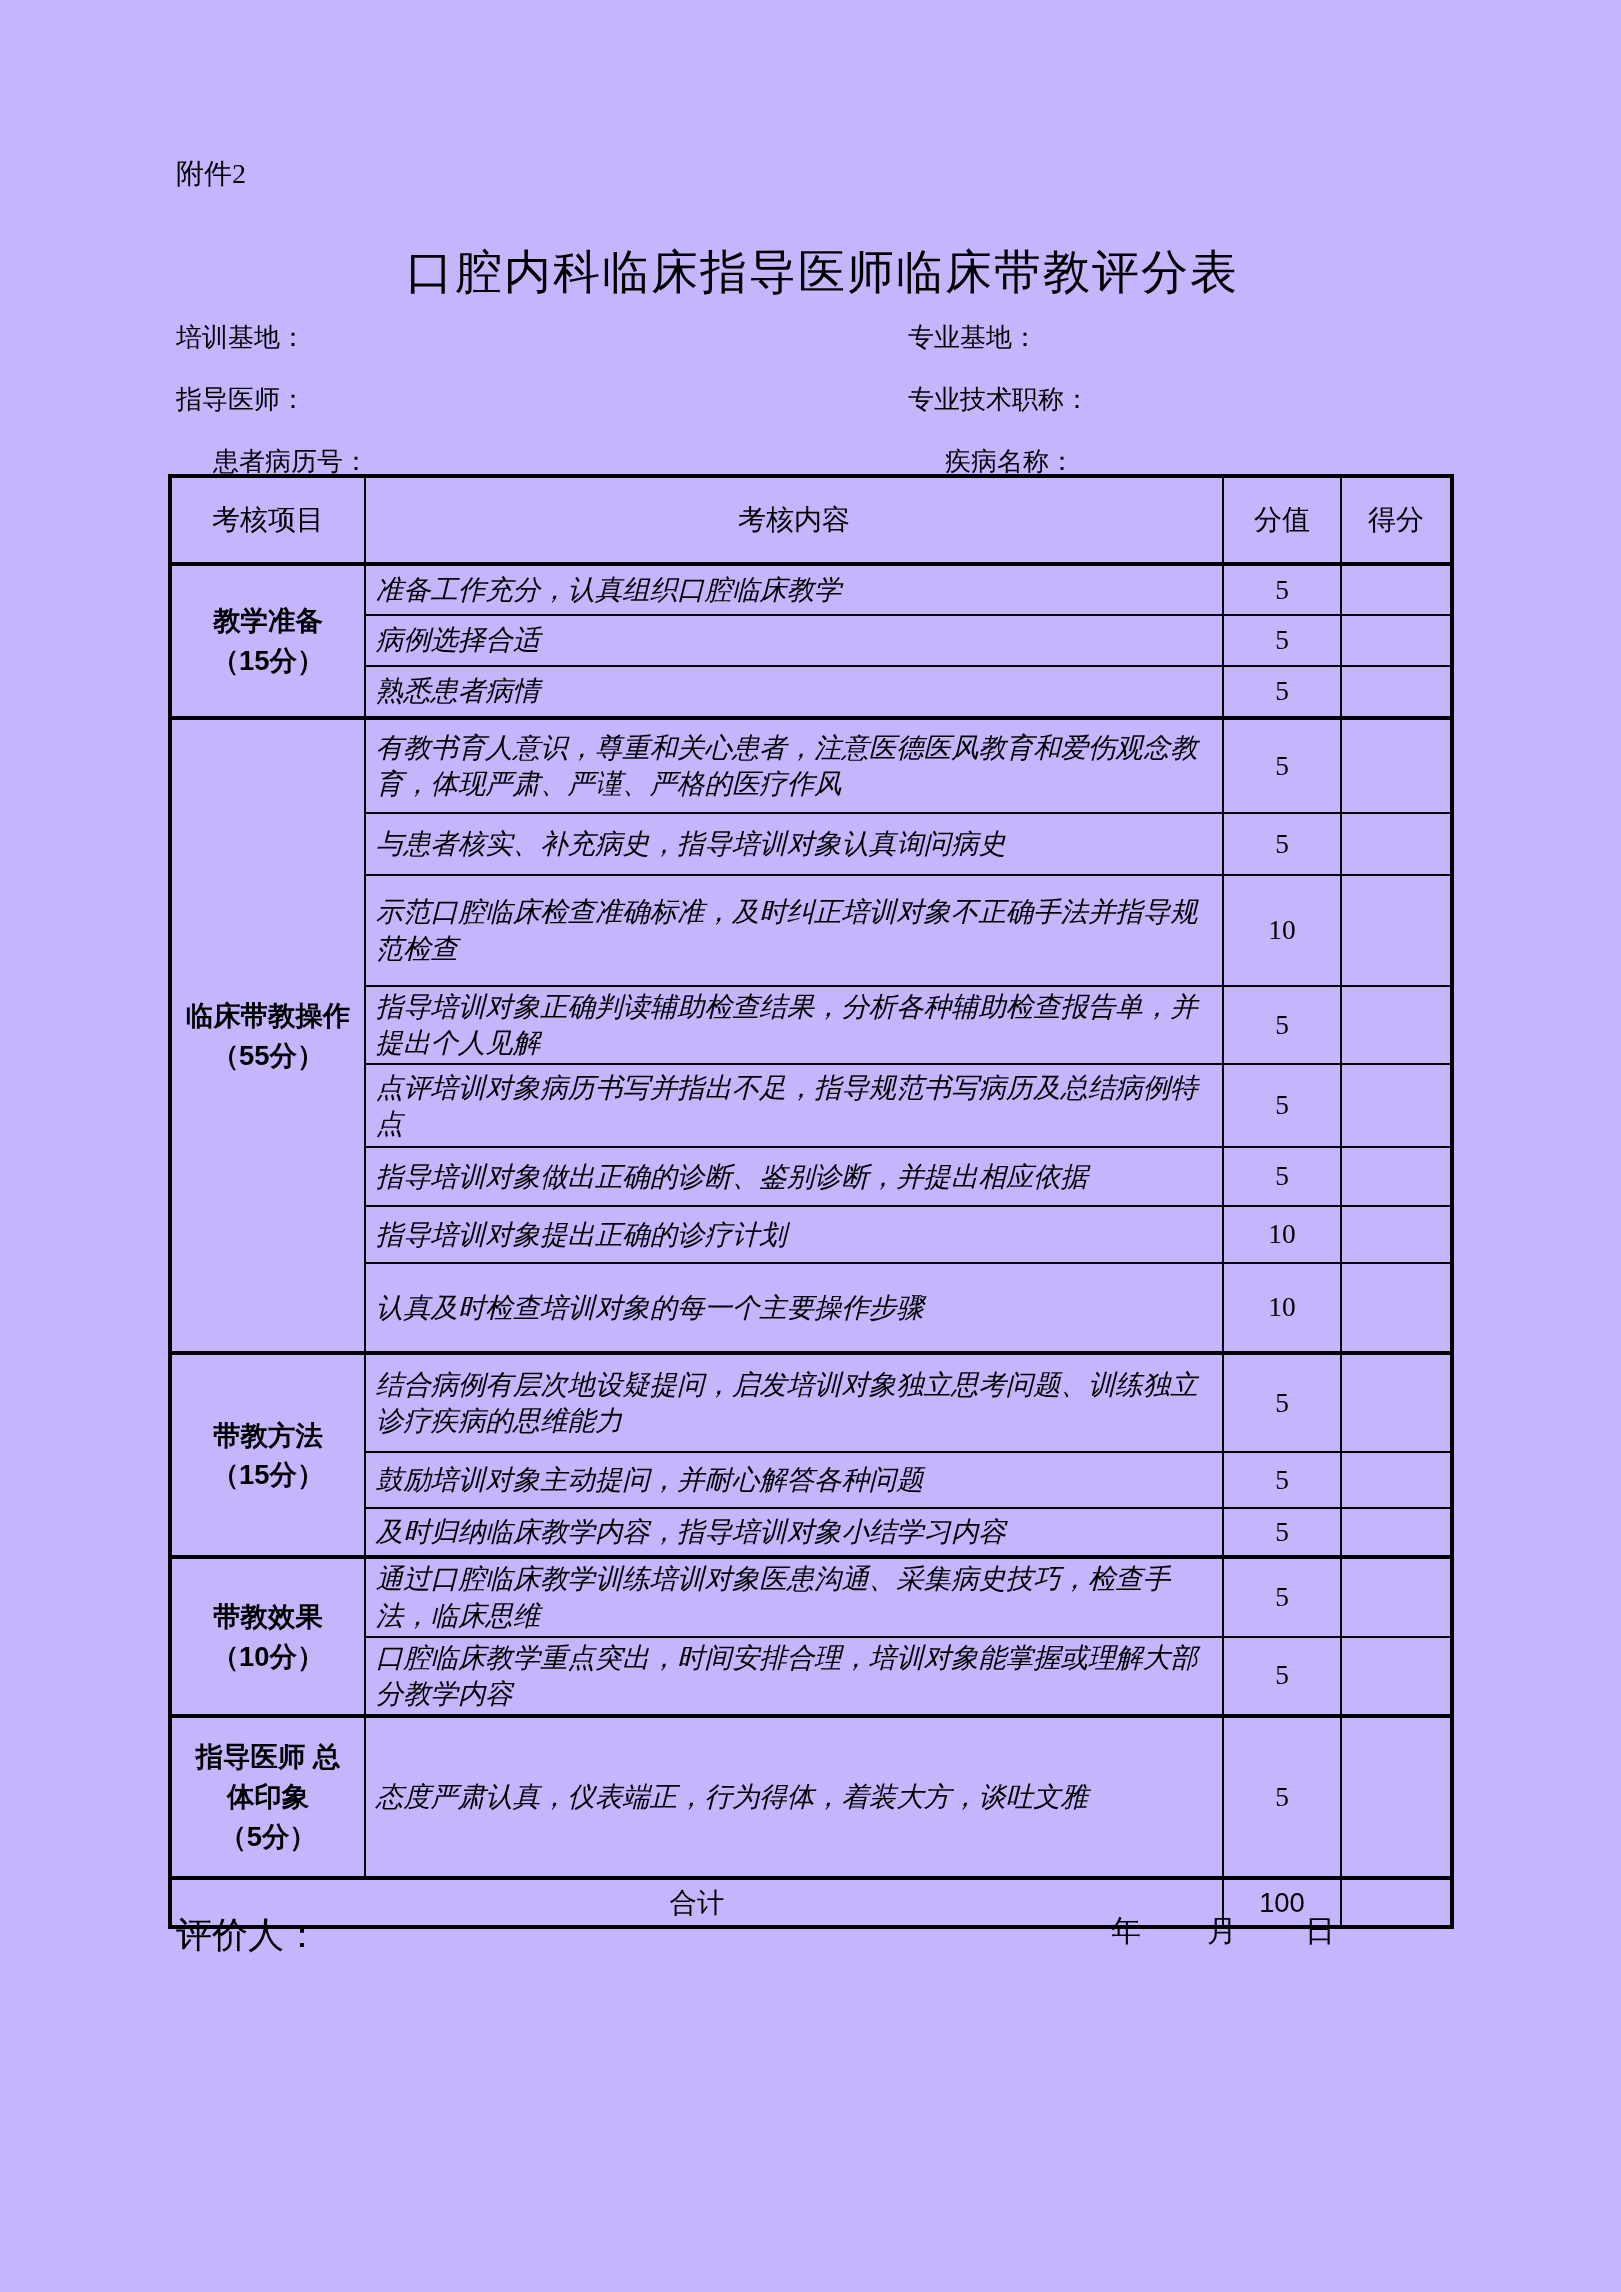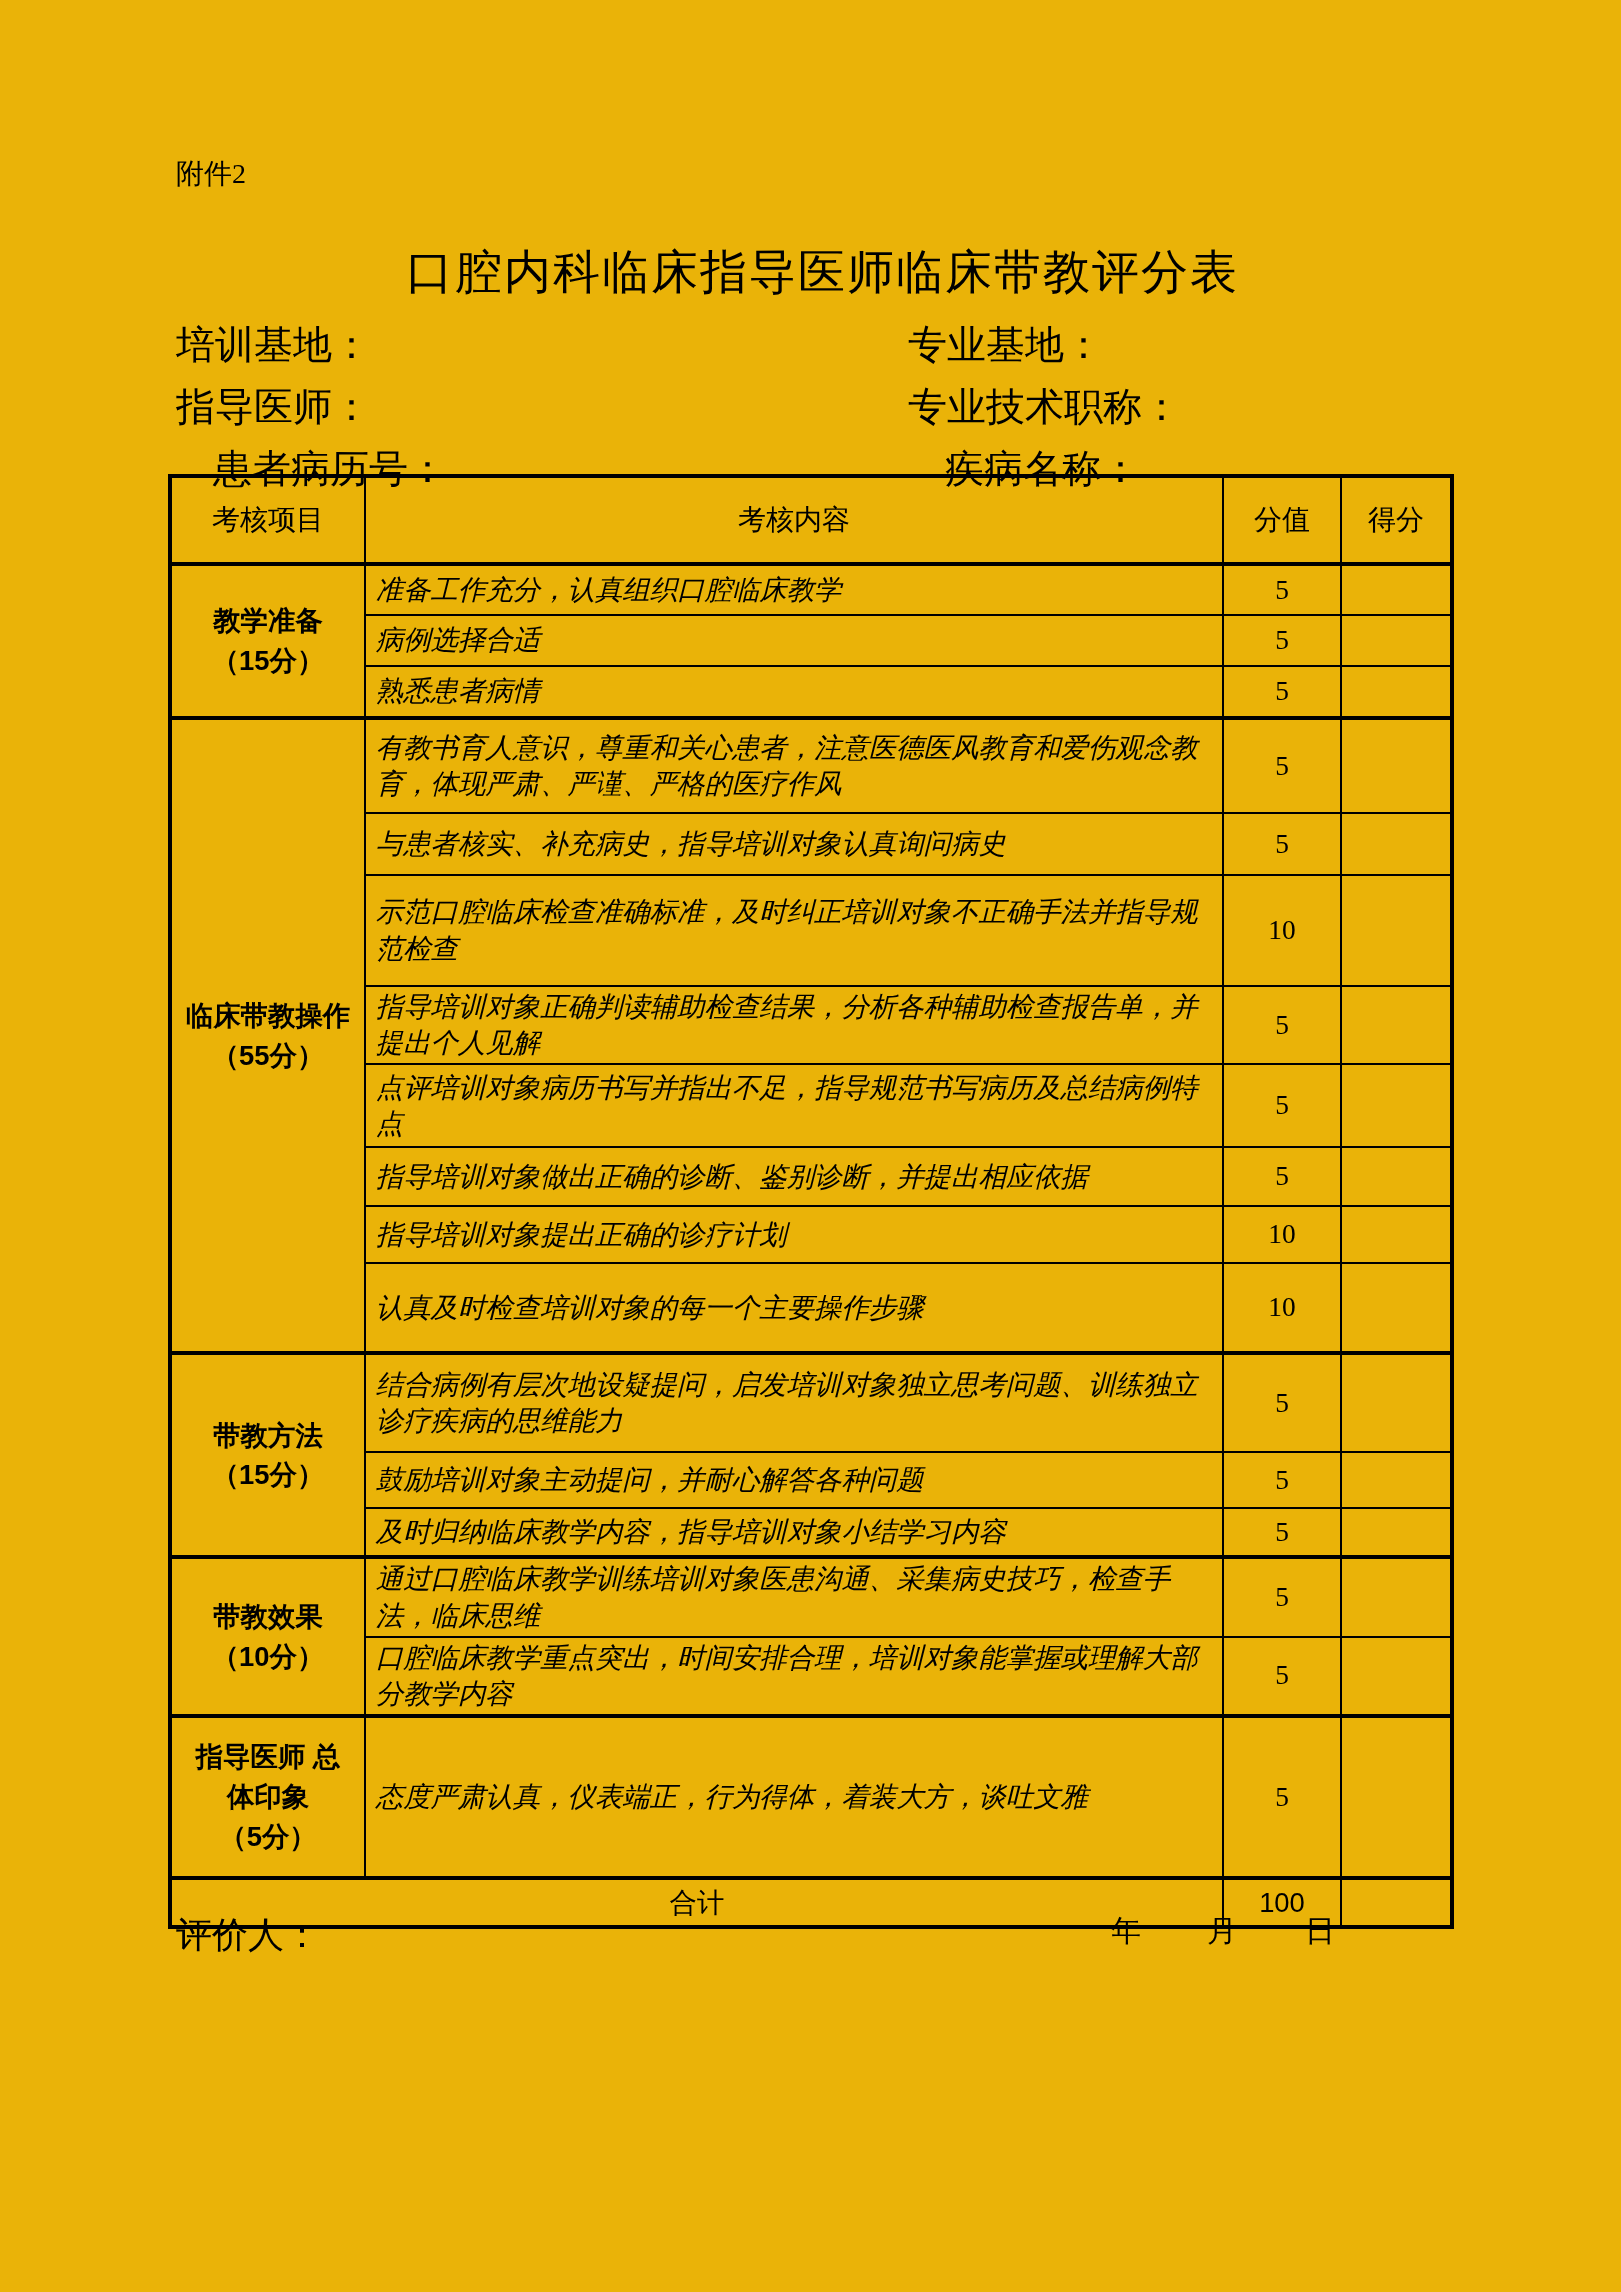--- a/index.html
+++ b/index.html
@@ -1,37 +1,37 @@
 <!DOCTYPE html>
 <html><head>
 <meta charset="utf-8">
 <style>
   html,body{margin:0;padding:0;background:#e8e8e8;}
   .page{
     position:relative;
     width:1621px;height:2293px;
-    background:#eab308;
+    background:#c4b5fd;
     color:#000;
     font-family:"Liberation Serif","DejaVu Serif",serif;
     overflow:hidden;
   }
   .attachment{
     position:absolute;left:176px;top:157px;
     font-size:28px;line-height:1.2;
   }
   .doc-title{
     position:absolute;left:12px;top:227px;width:100%;
     text-align:center;
     font-size:47px;font-weight:normal;letter-spacing:2px;
     line-height:1.1;
     margin-top:20px;
   }
   .info-label{
     position:absolute;
-    font-size:39px;line-height:1.2;white-space:nowrap;
+    font-size:26px;line-height:1.2;white-space:nowrap;
   }
   .il-l{left:176px;}
   .il-r{left:908px;}
   .row1{top:322px;} .row2{top:384px;} .row3{top:446px;margin-left:37px;}
 
   table.score-table{
     position:absolute;left:168px;top:474px;
     width:1281px;
     border-collapse:collapse;table-layout:fixed;
     border:4.9px solid #000;

